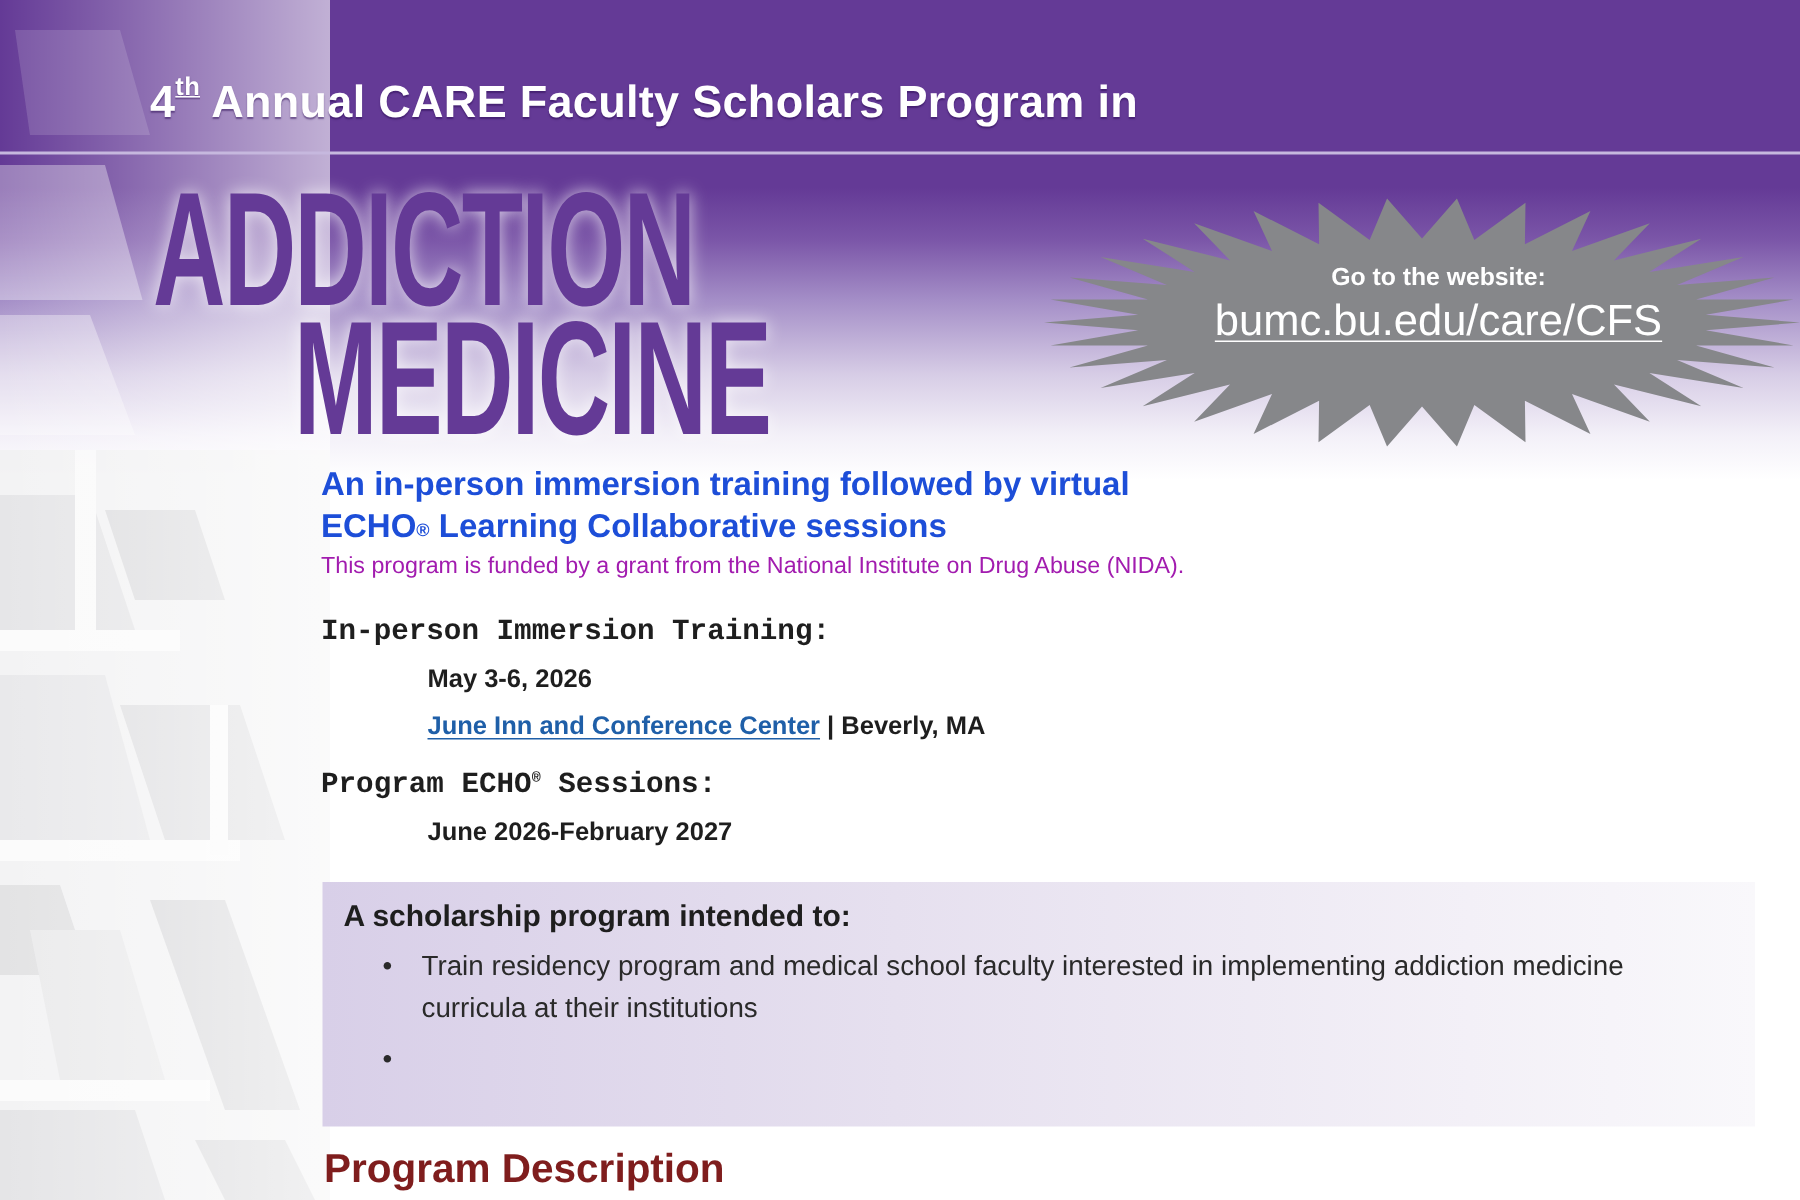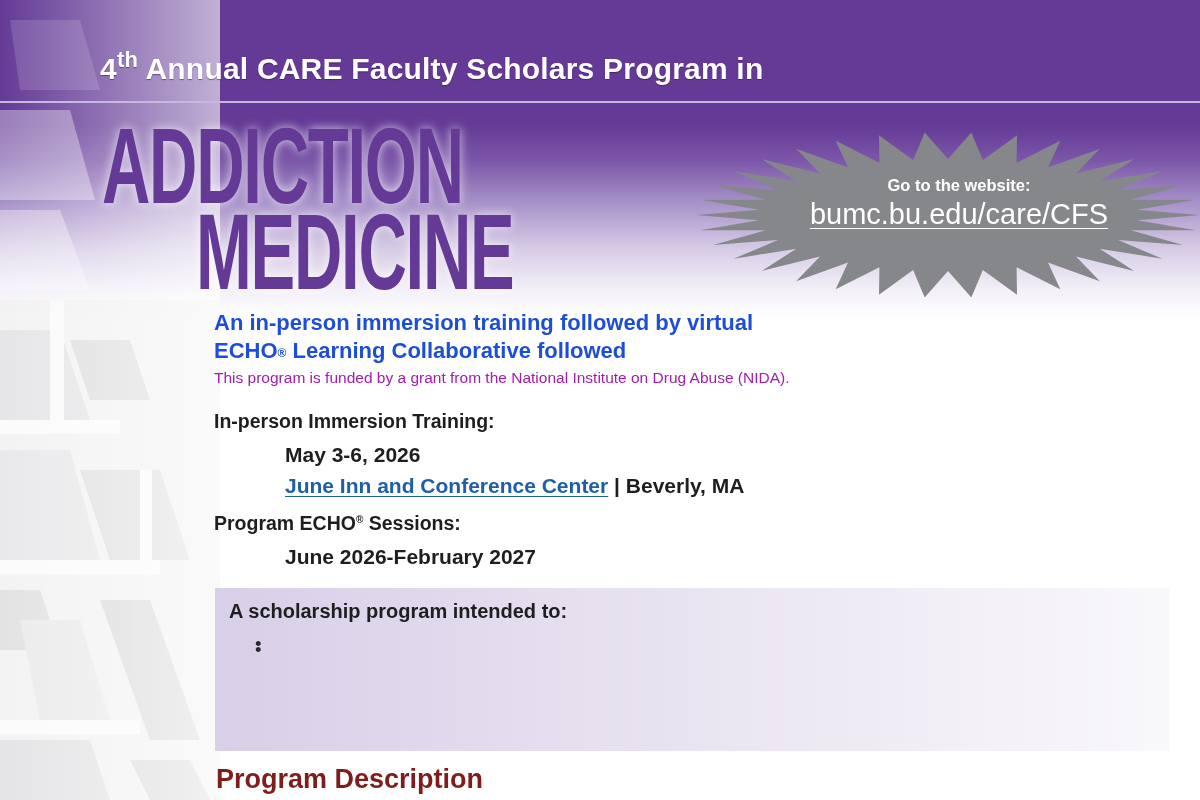--- a/index.html
+++ b/index.html
@@ -2,36 +2,36 @@
 <html><head>
 <meta charset="utf-8">
 <style>
   html,body{margin:0;padding:0;}
   body{width:1200px;height:800px;overflow:hidden;position:relative;background:#ffffff;font-family:"Liberation Sans","DejaVu Sans",sans-serif;}
   .bg-gradient{position:absolute;left:0;top:0;width:1200px;height:800px;
     background:linear-gradient(180deg,#643a96 0px,#643a96 125px,#7b56a8 160px,#a48ec7 200px,#d7cde6 250px,#f3f0f8 290px,#ffffff 320px,#ffffff 800px);}
   .maze{position:absolute;left:0;top:0;width:220px;height:800px;overflow:hidden;}
   .maze svg{position:absolute;left:0;top:0;}
   .header-title{position:absolute;left:100px;top:52px;color:#ffffff;font-weight:bold;font-size:30px;letter-spacing:0.2px;text-shadow:0 1px 1px rgba(40,10,80,0.5);white-space:nowrap;}
-  .header-title sup{font-size:22px;position:relative;top:-3px;vertical-align:top;line-height:1;}
+  .header-title sup{font-size:17px;position:relative;top:-3px;vertical-align:top;line-height:1;text-decoration:underline;}
   .header-divider{position:absolute;left:0;top:101px;width:1200px;height:2px;background:#c6b8de;}
   .headline{position:absolute;left:102px;top:112px;color:#643a96;font-family:"Liberation Sans",sans-serif;font-weight:bold;line-height:1;}
   .headline .line1{position:absolute;left:0;top:0;font-size:108px;transform:scaleX(0.62);transform-origin:left top;white-space:nowrap;letter-spacing:-2px;text-shadow:0 0 14px rgba(255,255,255,0.75);}
   .headline .line2{position:absolute;left:94px;top:86px;font-size:108px;transform:scaleX(0.62);transform-origin:left top;white-space:nowrap;letter-spacing:-2px;text-shadow:0 0 14px rgba(255,255,255,0.75);}
   .starburst{position:absolute;left:696px;top:132px;width:504px;height:166px;}
   .starburst svg{position:absolute;left:0;top:0;}
   .star-label{position:absolute;left:0;width:526px;top:44px;text-align:center;color:#ffffff;font-weight:bold;font-size:16.5px;}
   .star-link{position:absolute;left:0;width:526px;top:66px;text-align:center;color:#ffffff;font-size:29px;text-decoration:underline;text-decoration-thickness:1px;text-underline-offset:4px;cursor:pointer;}
   .subhead{position:absolute;left:214px;top:309px;color:#1d4ed8;font-weight:bold;font-size:22px;line-height:28px;width:760px;}
   .subhead sup{font-size:12px;vertical-align:top;position:relative;top:2px;}
   .funding{position:absolute;left:214px;top:369px;color:#a21caf;font-size:15.5px;white-space:nowrap;}
   .sched{position:absolute;color:#1e1e1e;font-weight:bold;white-space:nowrap;}
   .sched sup{font-size:10px;vertical-align:top;position:relative;top:2px;}
-  .lbl{font-size:19.5px;}
-  .val{font-size:21px;}
+  .lbl{font-size:19.5px;font-family:Liberation Mono, monospace;}
+  .val{font-size:17px;}
   .venue-link{color:#1f5fa8;text-decoration:underline;text-decoration-thickness:1px;text-underline-offset:3px;cursor:pointer;}
   .scholar-box{position:absolute;left:215px;top:588px;width:955px;height:163px;
     background:linear-gradient(90deg,#d8cfe8 0%,#e6e0ef 40%,#f3f0f7 80%,#f9f8fb 100%);}
   .scholar-title{position:absolute;left:14px;top:12px;font-weight:bold;font-size:20px;color:#1e1e1e;white-space:nowrap;}
   .scholar-list{position:absolute;left:38px;top:42px;margin:0;padding:0;list-style:none;width:880px;}
   .scholar-list li{position:relative;padding-left:28px;font-size:18.5px;line-height:28px;color:#2a2a2a;margin-bottom:6px;}
   .scholar-list li .bullet{position:absolute;left:2px;top:0;}
   .section-title{position:absolute;left:216px;top:764px;color:#7f1d1d;font-weight:bold;font-size:27px;white-space:nowrap;}
 </style>
 </head>
@@ -93,33 +93,33 @@
     <g transform="translate(252,83)">
       <polygon fill="#86878a" id="burst" points="252.0,0.0 189.2,5.2 247.7,15.3 182.7,15.3 235.0,30.0 170.1,25.0 214.3,43.7 151.6,33.7 186.2,55.9 128.0,41.4 151.9,66.2 100.0,47.6 112.3,74.3 68.6,52.2 69.0,79.8 34.9,55.0 23.3,82.6 0.0,56.0 -23.3,82.6 -34.9,55.0 -69.0,79.8 -68.6,52.2 -112.3,74.3 -100.0,47.6 -151.9,66.2 -128.0,41.4 -186.2,55.9 -151.6,33.7 -214.3,43.7 -170.1,25.0 -235.0,30.0 -182.7,15.3 -247.7,15.3 -189.2,5.2 -252.0,0.0 -189.2,-5.2 -247.7,-15.3 -182.7,-15.3 -235.0,-30.0 -170.1,-25.0 -214.3,-43.7 -151.6,-33.7 -186.2,-55.9 -128.0,-41.4 -151.9,-66.2 -100.0,-47.6 -112.3,-74.3 -68.6,-52.2 -69.0,-79.8 -34.9,-55.0 -23.3,-82.6 -0.0,-56.0 23.3,-82.6 34.9,-55.0 69.0,-79.8 68.6,-52.2 112.3,-74.3 100.0,-47.6 151.9,-66.2 128.0,-41.4 186.2,-55.9 151.6,-33.7 214.3,-43.7 170.1,-25.0 235.0,-30.0 182.7,-15.3 247.7,-15.3 189.2,-5.2"></polygon>
     </g>
   </svg>
   <div class="star-label">Go to the website:</div>
   <div class="star-link">bumc.bu.edu/care/CFS</div>
 </div>
 
 <div class="subhead">
   <div>An in-person immersion training followed by virtual</div>
-  <div><span>ECHO</span><sup>®</sup><span> Learning Collaborative followed</span></div>
+  <div><span>ECHO</span><sup>®</sup><span> Learning Collaborative sessions</span></div>
 </div>
 
 <div class="funding">This program is funded by a grant from the National Institute on Drug Abuse (NIDA).</div>
 
 <div class="sched lbl" style="left:214px;top:410px;">In-person Immersion Training:</div>
 <div class="sched val" style="left:285px;top:443px;">May 3-6, 2026</div>
 <div class="sched val" style="left:285px;top:474px;"><span class="venue-link">June Inn and Conference Center</span><span> | </span><span>Beverly, MA</span></div>
 
 <div class="sched lbl" style="left:214px;top:512px;"><span>Program ECHO</span><sup>®</sup><span> Sessions:</span></div>
 <div class="sched val" style="left:285px;top:545px;">June 2026-February 2027</div>
 
 <div class="scholar-box">
   <div class="scholar-title">A scholarship program intended to:</div>
   <ul class="scholar-list">
-    <li><span class="bullet">•</span></li>
+    <li><span class="bullet">•</span><span>Train residency program and medical school faculty interested in implementing addiction medicine curricula at their institutions</span></li>
     <li><span class="bullet">•</span></li>
   </ul>
 </div>
 
 <div class="section-title">Program Description</div>
 
 </body></html>

